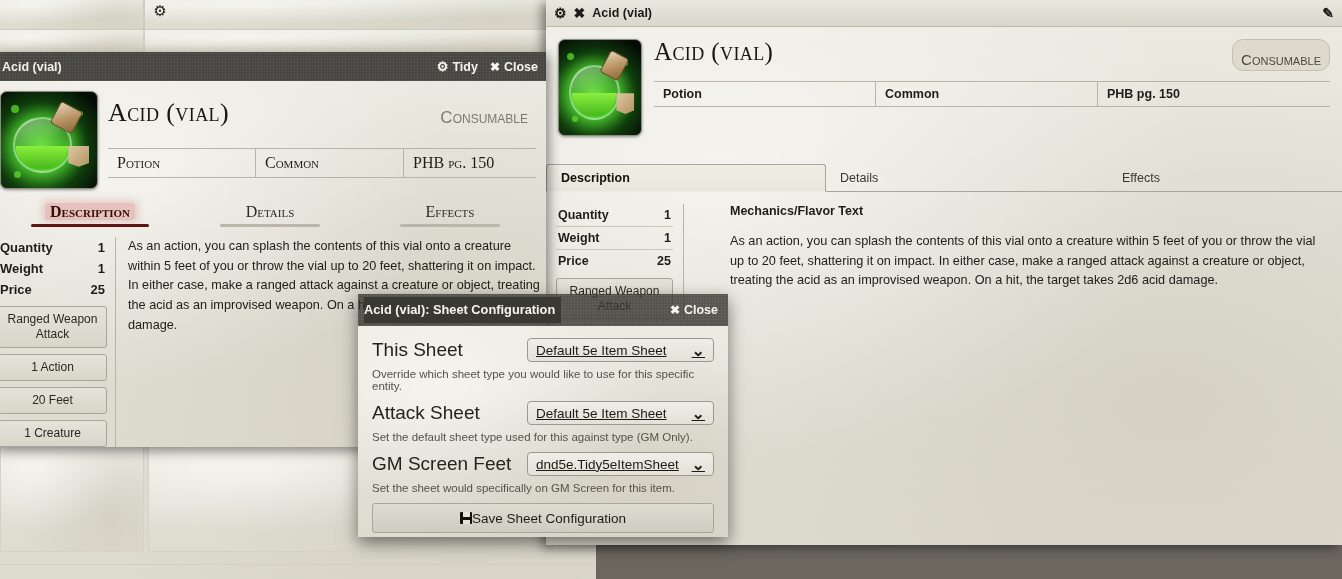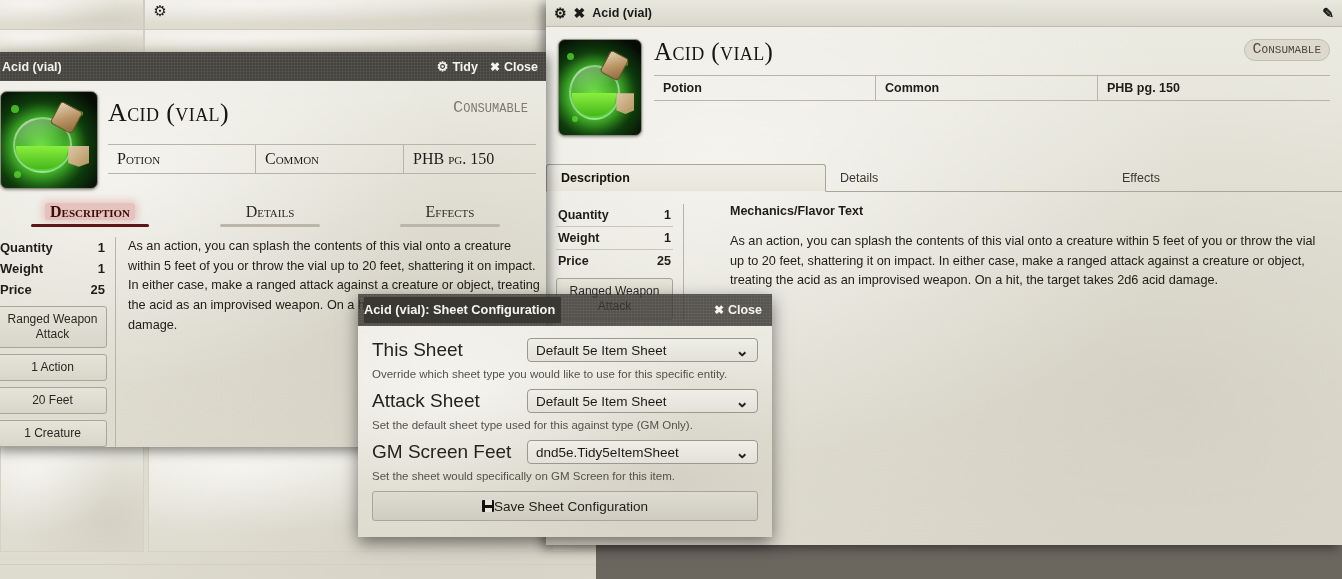--- a/index.html
+++ b/index.html
@@ -91,23 +91,23 @@
   }
   .portrait .spl { position:absolute; border-radius:50%; background:#58d22c; opacity:.8; }
 
   .head-meta { flex:1; min-width:0; }
   .head-row1 { display:flex; align-items:flex-start; }
   .item-title {
     font-family:"Liberation Serif", serif; font-variant:small-caps;
     font-size:25px; font-weight:400; color:#19160f; letter-spacing:.4px; line-height:1.05;
   }
   .pill {
-    margin-left:auto; font-family:Liberation Mono, monospace; font-variant:small-caps;
+    margin-left:auto; font-family:Liberation Sans, sans-serif; font-variant:small-caps;
     font-size:15px; color:#4b4840; background:#dddacd; border:1px solid #c3c0b3;
-    border-radius:11px; padding:1px 8px 2px;
+    border-radius:11px; padding:11px 8px 2px;
   }
   .meta-row {
     display:flex; margin-top:10px; border-top:1px solid #b8b5a8; border-bottom:1px solid #b8b5a8;
   }
   .meta-cell {
     padding:5px 9px; font-size:12.5px; font-weight:700; color:#201d18;
     border-right:1px solid #b8b5a8; flex:0 0 auto;
   }
   .meta-cell:last-child { border-right:none; }
 
@@ -167,39 +167,39 @@
   }
   .ltab.active .bar { background:#5d1616; left:17%; right:17%; height:3px; }
 
   .lcontent { display:flex; padding:10px 6px 0 4px; gap:12px; }
   .lstats { width:118px; flex:0 0 auto; border-right:1px solid #b8b5a8; padding-right:8px; }
   .lstat { display:flex; font-size:13px; font-weight:700; color:#201d18; padding:3px 2px; }
   .lstat .lbl { flex:1; }
 
   
   #dialog {
-    position:absolute; left:358px; top:294px; width:414px; height:243px;
+    position:absolute; left:358px; top:294px; width:370px; height:243px;
     box-shadow:0 6px 16px rgba(0,0,0,.5);
   }
   #dlg-title {
     height:32px; display:flex; align-items:center; padding:0 10px;
     font-size:12.8px; font-weight:700; background:rgba(57,55,50,.80); color:#f6f4ee;
     background-image:
       repeating-linear-gradient(0deg, rgba(255,255,255,.03) 0 1px, rgba(0,0,0,.03) 1px 3px),
       repeating-linear-gradient(90deg, rgba(255,255,255,.025) 0 1px, rgba(0,0,0,.03) 1px 3px);
   }
   #dlg-title .spacer { flex:1; }
   #dlg-title .dlgtitletxt { background:#3a3833; padding:5px 6px 6px 0; margin:-6px 0 -6px -4px; }
   #dlg-body { height:211px; padding:12px 14px; }
   .frow { display:flex; align-items:center; gap:10px; }
   .flabel { width:145px; flex:0 0 auto; font-size:19px; color:#26231d; }
   .fsel {
     flex:1; height:24px; border:1px solid #9b9890; border-radius:4px;
     background-image:linear-gradient(180deg,#efeee7,#e3e1d8);
-    display:flex; align-items:center; padding:0 8px; font-size:13.5px; color:#1d1a15;
+    display:flex; align-items:center; padding:0 8px; font-size:13.5px; color:#1d1a15;text-decoration:underline;
   }
   .fsel .cv { flex:1; }
   .fsel .chev { font-size:11px; color:#232019; }
   .fhint { font-size:11.5px; color:#55524a; margin:6px 0 9px 0; }
   #save-btn {
     margin-top:2px; width:100%; height:30px; border:1px solid #a8a59a; border-radius:3px;
     background-image:linear-gradient(180deg,#dedcd1,#cfcdc1);
     display:flex; align-items:center; justify-content:center; 
     font-size:13.5px; color:#1f1c16;
   }

